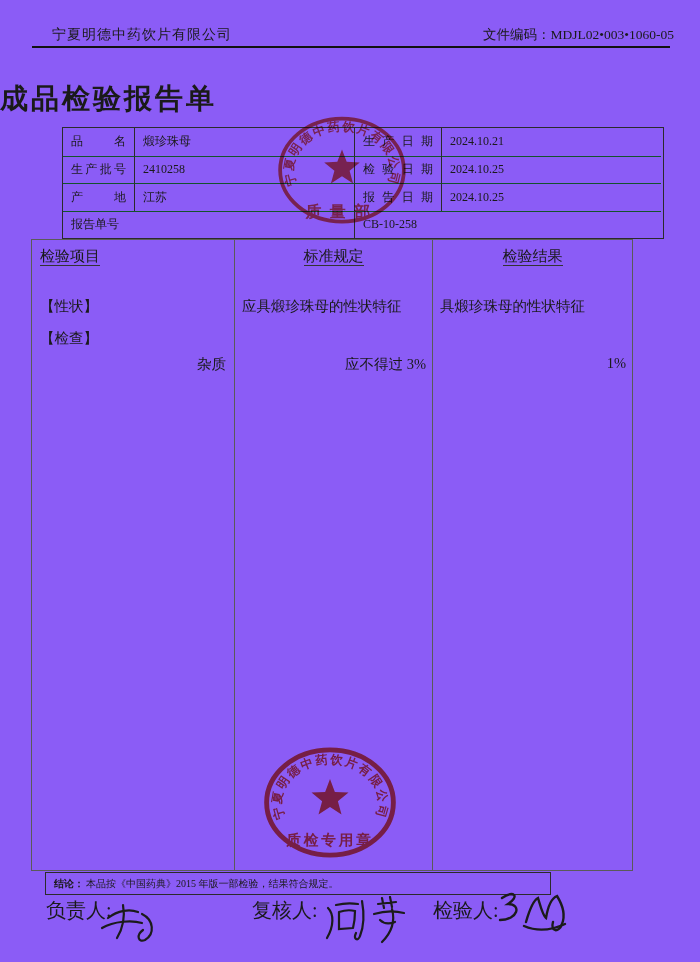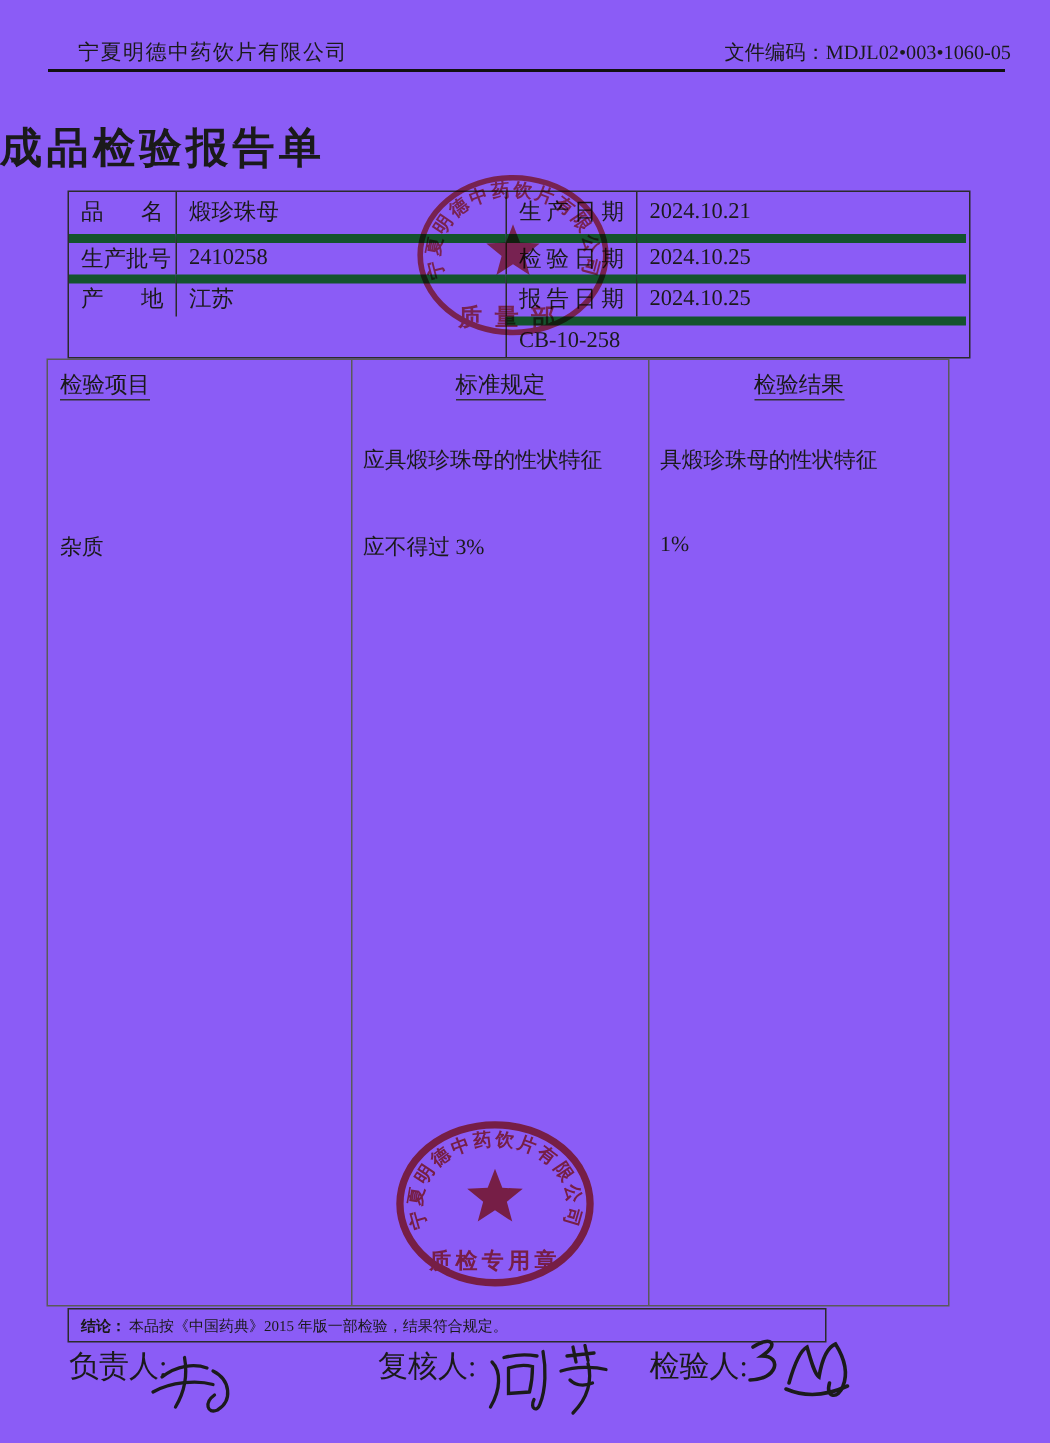--- a/index.html
+++ b/index.html
@@ -8,44 +8,44 @@
     font-family:"Liberation Serif","DejaVu Serif",serif;color:#1a1a1a;
     overflow:hidden;margin:0 auto;
   }
   
   .company{position:absolute;left:52px;top:26px;font-size:14px;letter-spacing:1px;}
   .filecode{position:absolute;right:26px;top:26px;font-size:13.5px;text-align:left;}
   .head-rule{position:absolute;left:32px;top:46px;width:638px;height:2px;background:#111;}
   .doc-title{position:absolute;left:0;top:80px;width:700px;text-align:left;
     font-size:28px;font-weight:bold;letter-spacing:3px;}
   
-  .info-table{position:absolute;left:45px;top:127px;width:602px;height:112px;
+  .info-table{position:absolute;left:62px;top:127px;width:602px;height:112px;
     border:1.5px solid #2b2b2b;box-sizing:border-box;display:grid;
     grid-template-columns:71px 220px 87px 220px;grid-template-rows:repeat(4,1fr);
-    font-size:15px;}
+    font-size:12px;}
   .cell{display:flex;align-items:center;padding:0 8px;box-sizing:border-box;
-    border-left:1px solid #2b2b2b;border-top:6px solid #14532d;white-space:nowrap;overflow:hidden;}
+    border-left:1px solid #2b2b2b;border-top:1px solid #14532d;white-space:nowrap;overflow:hidden;}
   .cell.first-col{border-left:none;}
   .cell.first-row{border-top:none;}
   .jlabel{display:block;width:100%;text-align:justify;text-align-last:justify;}
   .span2a{grid-column:1/3;}
   .span2b{grid-column:3/5;}
   
   .spec-box{position:absolute;left:31px;top:239px;width:602px;height:632px;
     border:1px solid #5a5a5a;box-sizing:border-box;font-size:14.5px;}
   .spec-div{position:absolute;top:0;bottom:0;width:1px;background:#5a5a5a;}
   .d1{left:202px;} .d2{left:400px;}
   .spec-h{position:absolute;top:7px;font-size:15px;}
   .spec-h span{border-bottom:1px solid #333;padding-bottom:1px;}
   .h1{left:8px;} .h2{left:203px;width:197px;text-align:center;} .h3{left:401px;width:199px;text-align:center;}
   .spec-cell{position:absolute;white-space:nowrap;}
   .c-item{left:8px;width:186px;}
   .c-std{left:210px;width:184px;}
   .c-res{left:408px;width:186px;}
-  .r1{top:57px;} .r2{top:89px;} .r3{top:115px;}
+  .r1{top:57px;} .r2{top:89px;} .r3{top:115px;text-align:right;}
   
   .concl{position:absolute;left:45px;top:872px;width:506px;height:23px;
     border:1px solid #2b2b2b;box-sizing:border-box;display:flex;align-items:center;
     padding-left:8px;font-size:10px;white-space:nowrap;}
   .concl b{font-weight:bold;margin-right:2px;}
   
   .signer-label{position:absolute;top:897px;font-size:20px;}
   .sl1{left:46px;} .sl2{left:252px;} .sl3{left:433px;}
   .sig-svg{position:absolute;}
   
@@ -84,34 +84,37 @@
 
     <div class="cell first-col">
         <span class="jlabel">产地</span>
       </div>
     <div class="cell">江苏</div>
     <div class="cell">
         <span class="jlabel">报告日期</span>
       </div>
     <div class="cell">2024.10.25</div>
 
+    <div class="cell first-col span2a">报告单号</div>
     <div class="cell span2b">CB-10-258</div>
   </div>
 
   <div class="spec-box">
     <div class="spec-div d1"></div>
     <div class="spec-div d2"></div>
 
     <div class="spec-h h1"><span>检验项目</span></div>
     <div class="spec-h h2"><span>标准规定</span></div>
     <div class="spec-h h3"><span>检验结果</span></div>
 
+    <div class="spec-cell c-item r1">【性状】</div>
     <div class="spec-cell c-std  r1">应具煅珍珠母的性状特征</div>
     <div class="spec-cell c-res  r1">具煅珍珠母的性状特征</div>
 
+    <div class="spec-cell c-item r2">【检查】</div>
 
     <div class="spec-cell c-item r3">杂质</div>
     <div class="spec-cell c-std  r3">应不得过 3%</div>
     <div class="spec-cell c-res  r3">1%</div>
   </div>
 
   <div class="concl">
     <b>结论：</b>
     <span>本品按《中国药典》2015 年版一部检验，结果符合规定。</span>
   </div>

